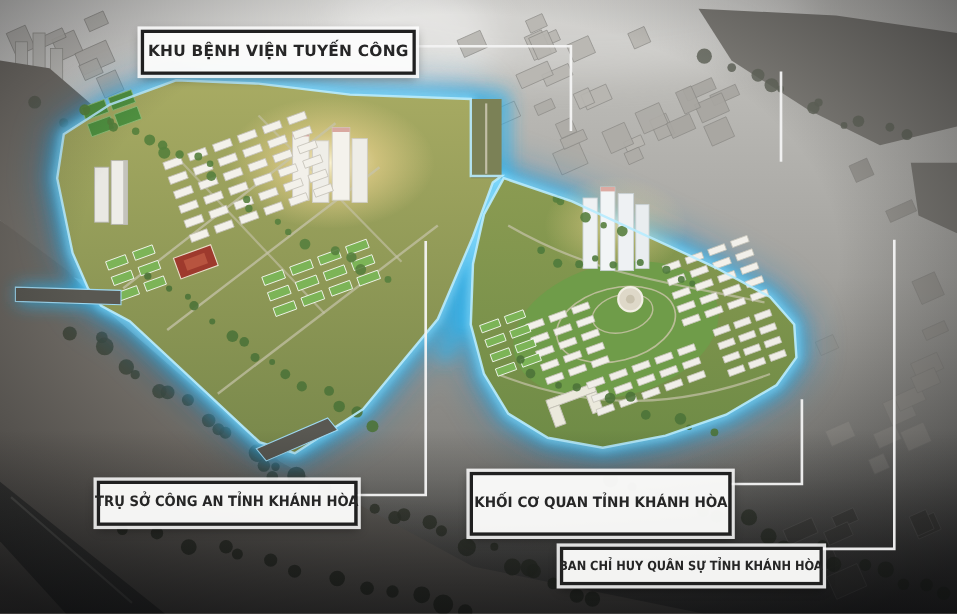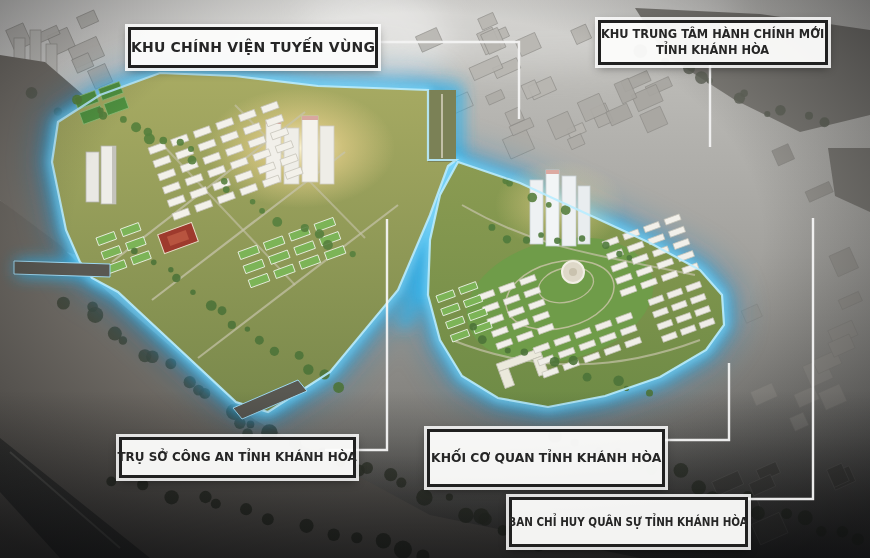--- a/index.html
+++ b/index.html
@@ -10,25 +10,25 @@
     background:rgba(252,252,251,.96);
     border:3px solid #202020;
     box-shadow:0 0 0 3px rgba(255,255,255,.85), 0 3px 9px rgba(0,0,0,.45);
     color:#262626;font-weight:bold;
     display:flex;align-items:center;justify-content:center;text-align:center;
     line-height:1.3;white-space:nowrap;}
   .label-box span{display:inline-block;}
   .b1{left:128px;top:27px;width:250px;height:41px;font-size:14px;letter-spacing:.2px;}
   .b2{left:598px;top:20px;width:230px;height:45px;font-size:12px;}
   .b2 .sqz{transform:scaleX(.95);}
-  .b3{left:88px;top:437px;width:237px;height:41px;font-size:13px;margin-left:31px;}
+  .b3{left:88px;top:437px;width:237px;height:41px;font-size:13px;}
   .b3 .sqz{transform:scaleX(.92);}
   .b4{left:427px;top:429px;width:238px;height:58px;font-size:13px;}
   .b4 .sqz{transform:scaleX(.95);}
-  .b5{left:509px;top:497px;width:239px;height:50px;font-size:11.5px;}
+  .b5{left:509px;top:497px;width:239px;height:35px;font-size:11.5px;}
   .b5 .sqz{transform:scaleX(.9);}
 </style>
 </head>
 <body>
 
 <div class="stage">
 
 <svg width="870" height="558" viewBox="0 0 870 558">
   <defs>
     <linearGradient id="bgGrad" x1="0" y1="0" x2="0" y2="1">
@@ -532,24 +532,21 @@
   <g fill="none" stroke="#f4f4f4" stroke-width="2.4" opacity="0.95">
     <polyline points="378,42 519,42 519,119"></polyline>
     <polyline points="710,65 710,147"></polyline>
     <polyline points="325,450 387,450 387,219"></polyline>
     <polyline points="665,440 729,440 729,363"></polyline>
     <polyline points="744,499 813,499 813,218"></polyline>
   </g>
 </svg>
 
 <div class="label-box b1">
-  <span>KHU CHÍNH VIỆN TUYẾN VÙNG</span>
-</div>
-<div class="label-box b2">
-  <span class="sqz"><span>KHU TRUNG TÂM HÀNH CHÍNH MỚI</span><br><span>TỈNH KHÁNH HÒA</span></span>
+  <span>KHU BỆNH VIỆN TUYẾN CÔNG</span>
 </div>
 <div class="label-box b3">
   <span class="sqz">TRỤ SỞ CÔNG AN TỈNH KHÁNH HÒA</span>
 </div>
 <div class="label-box b4">
   <span class="sqz">KHỐI CƠ QUAN TỈNH KHÁNH HÒA</span>
 </div>
 <div class="label-box b5">
   <span class="sqz">BAN CHỈ HUY QUÂN SỰ TỈNH KHÁNH HÒA</span>
 </div>

